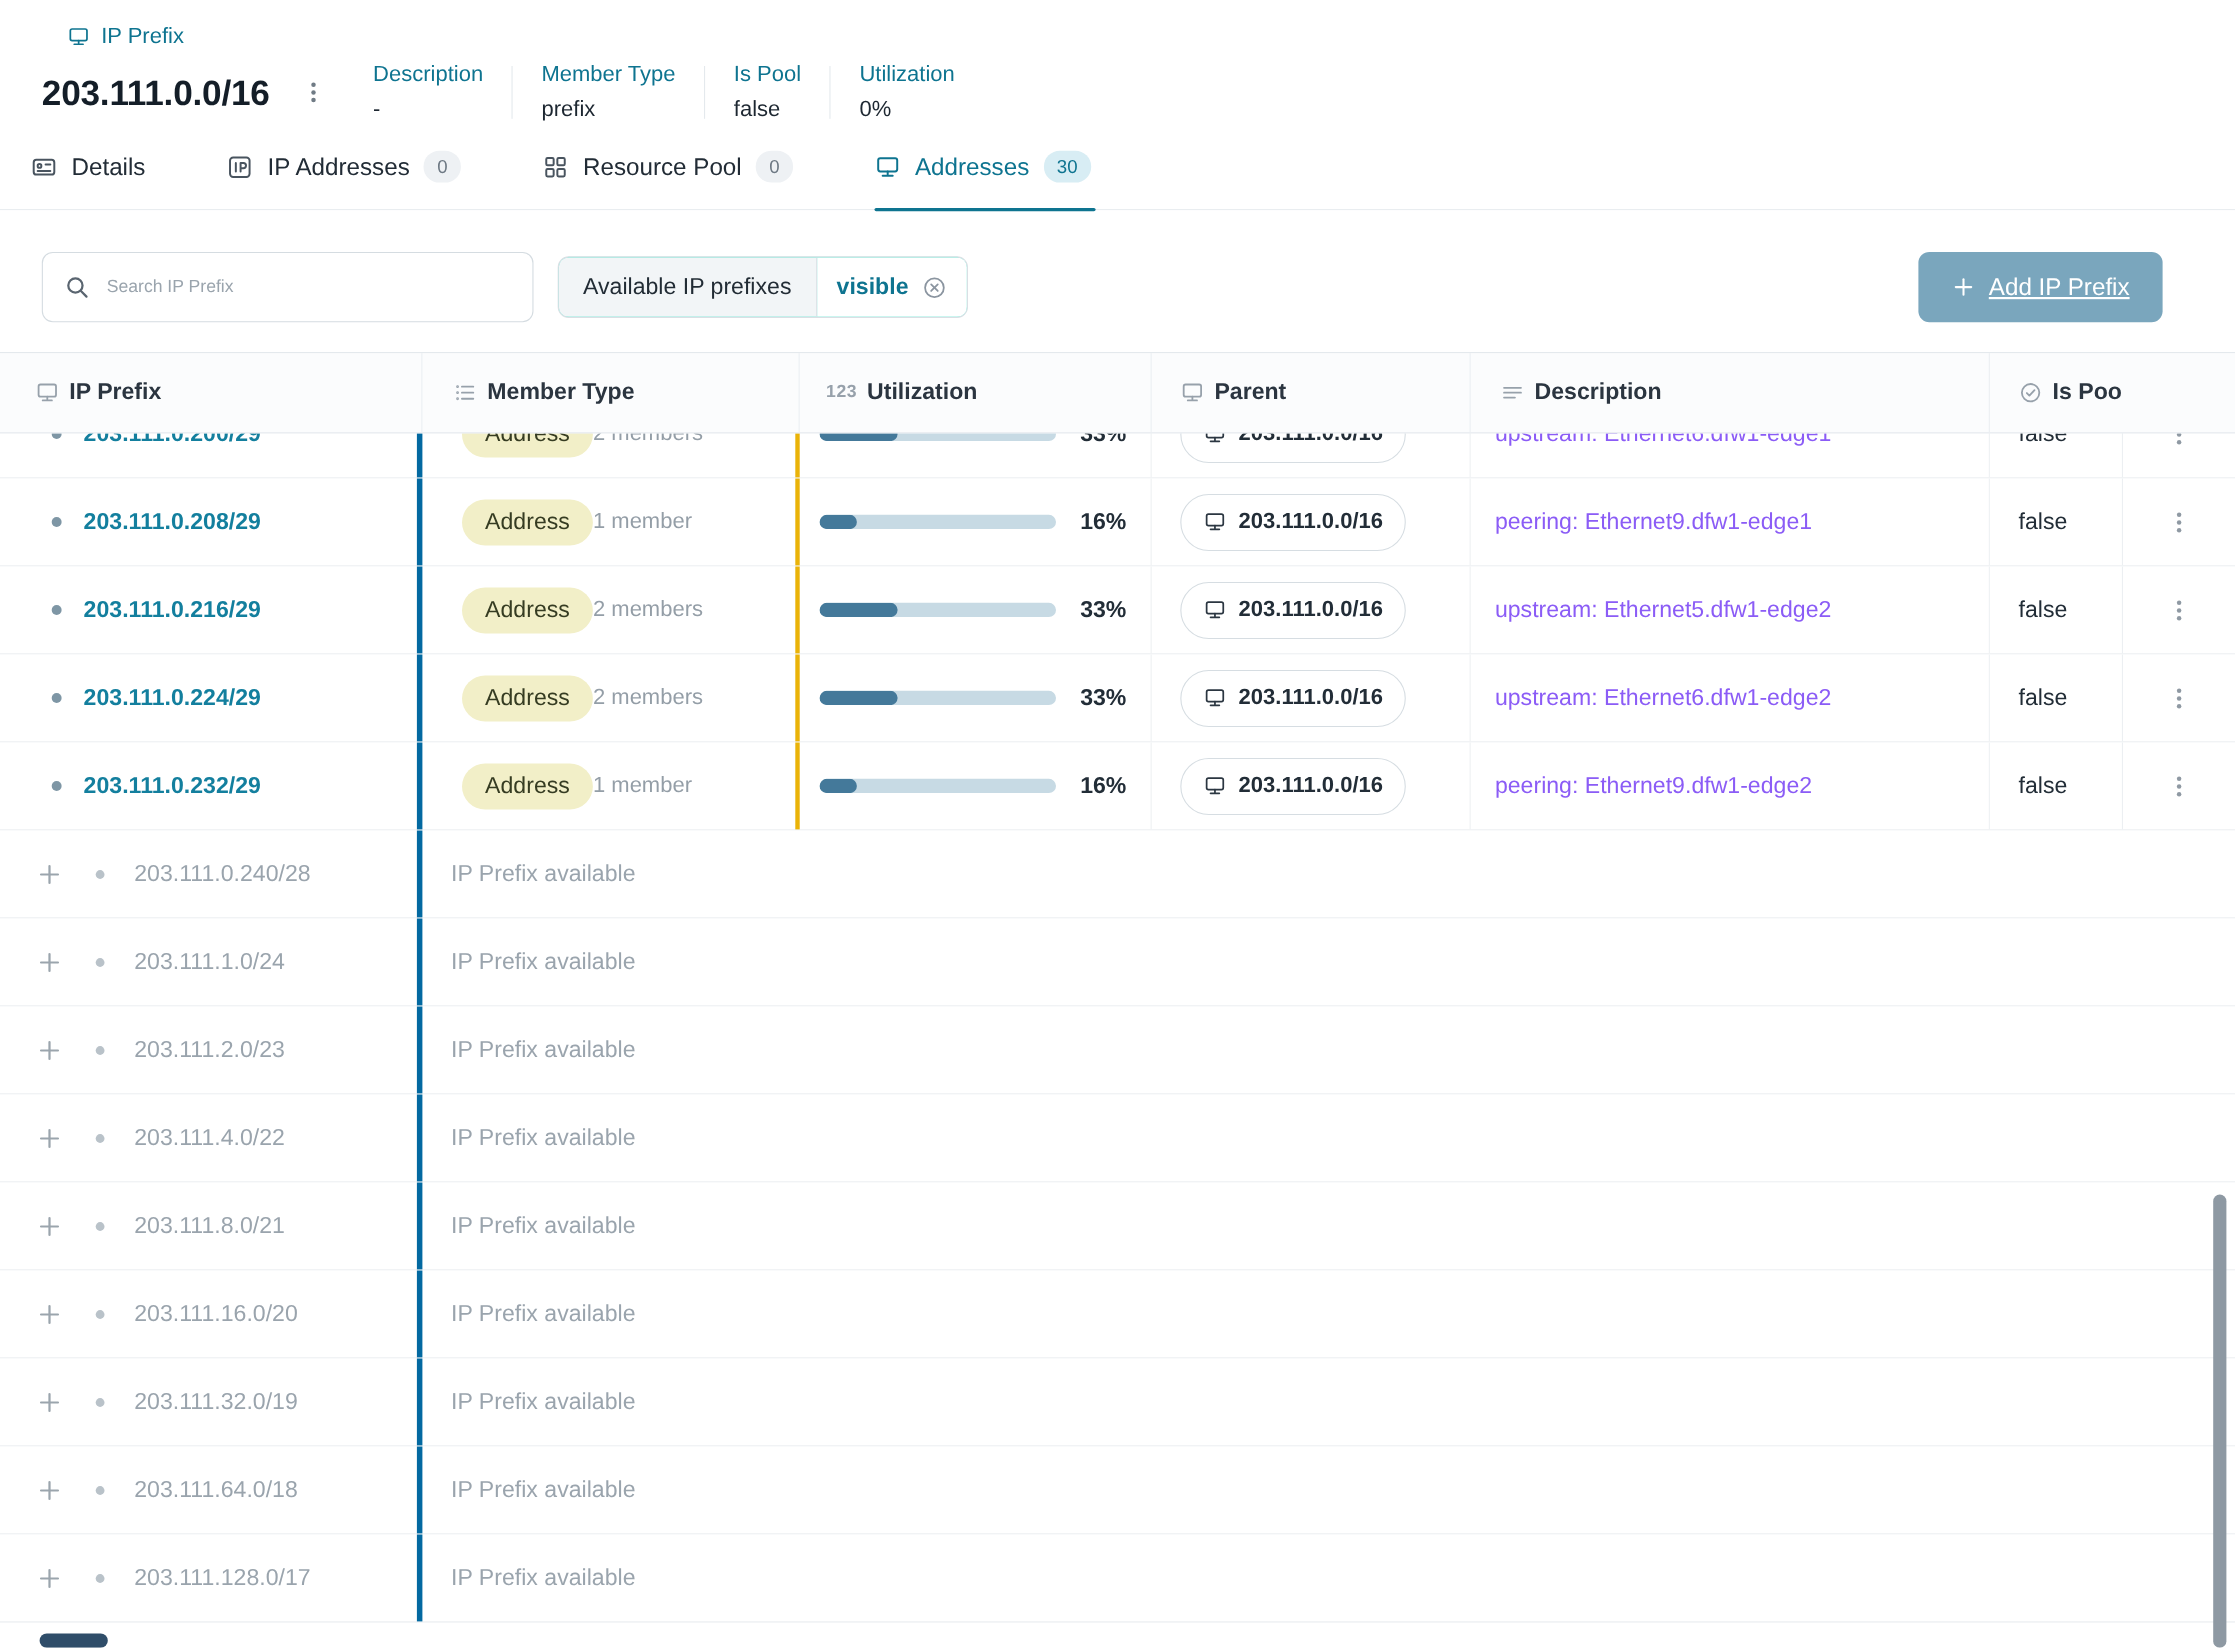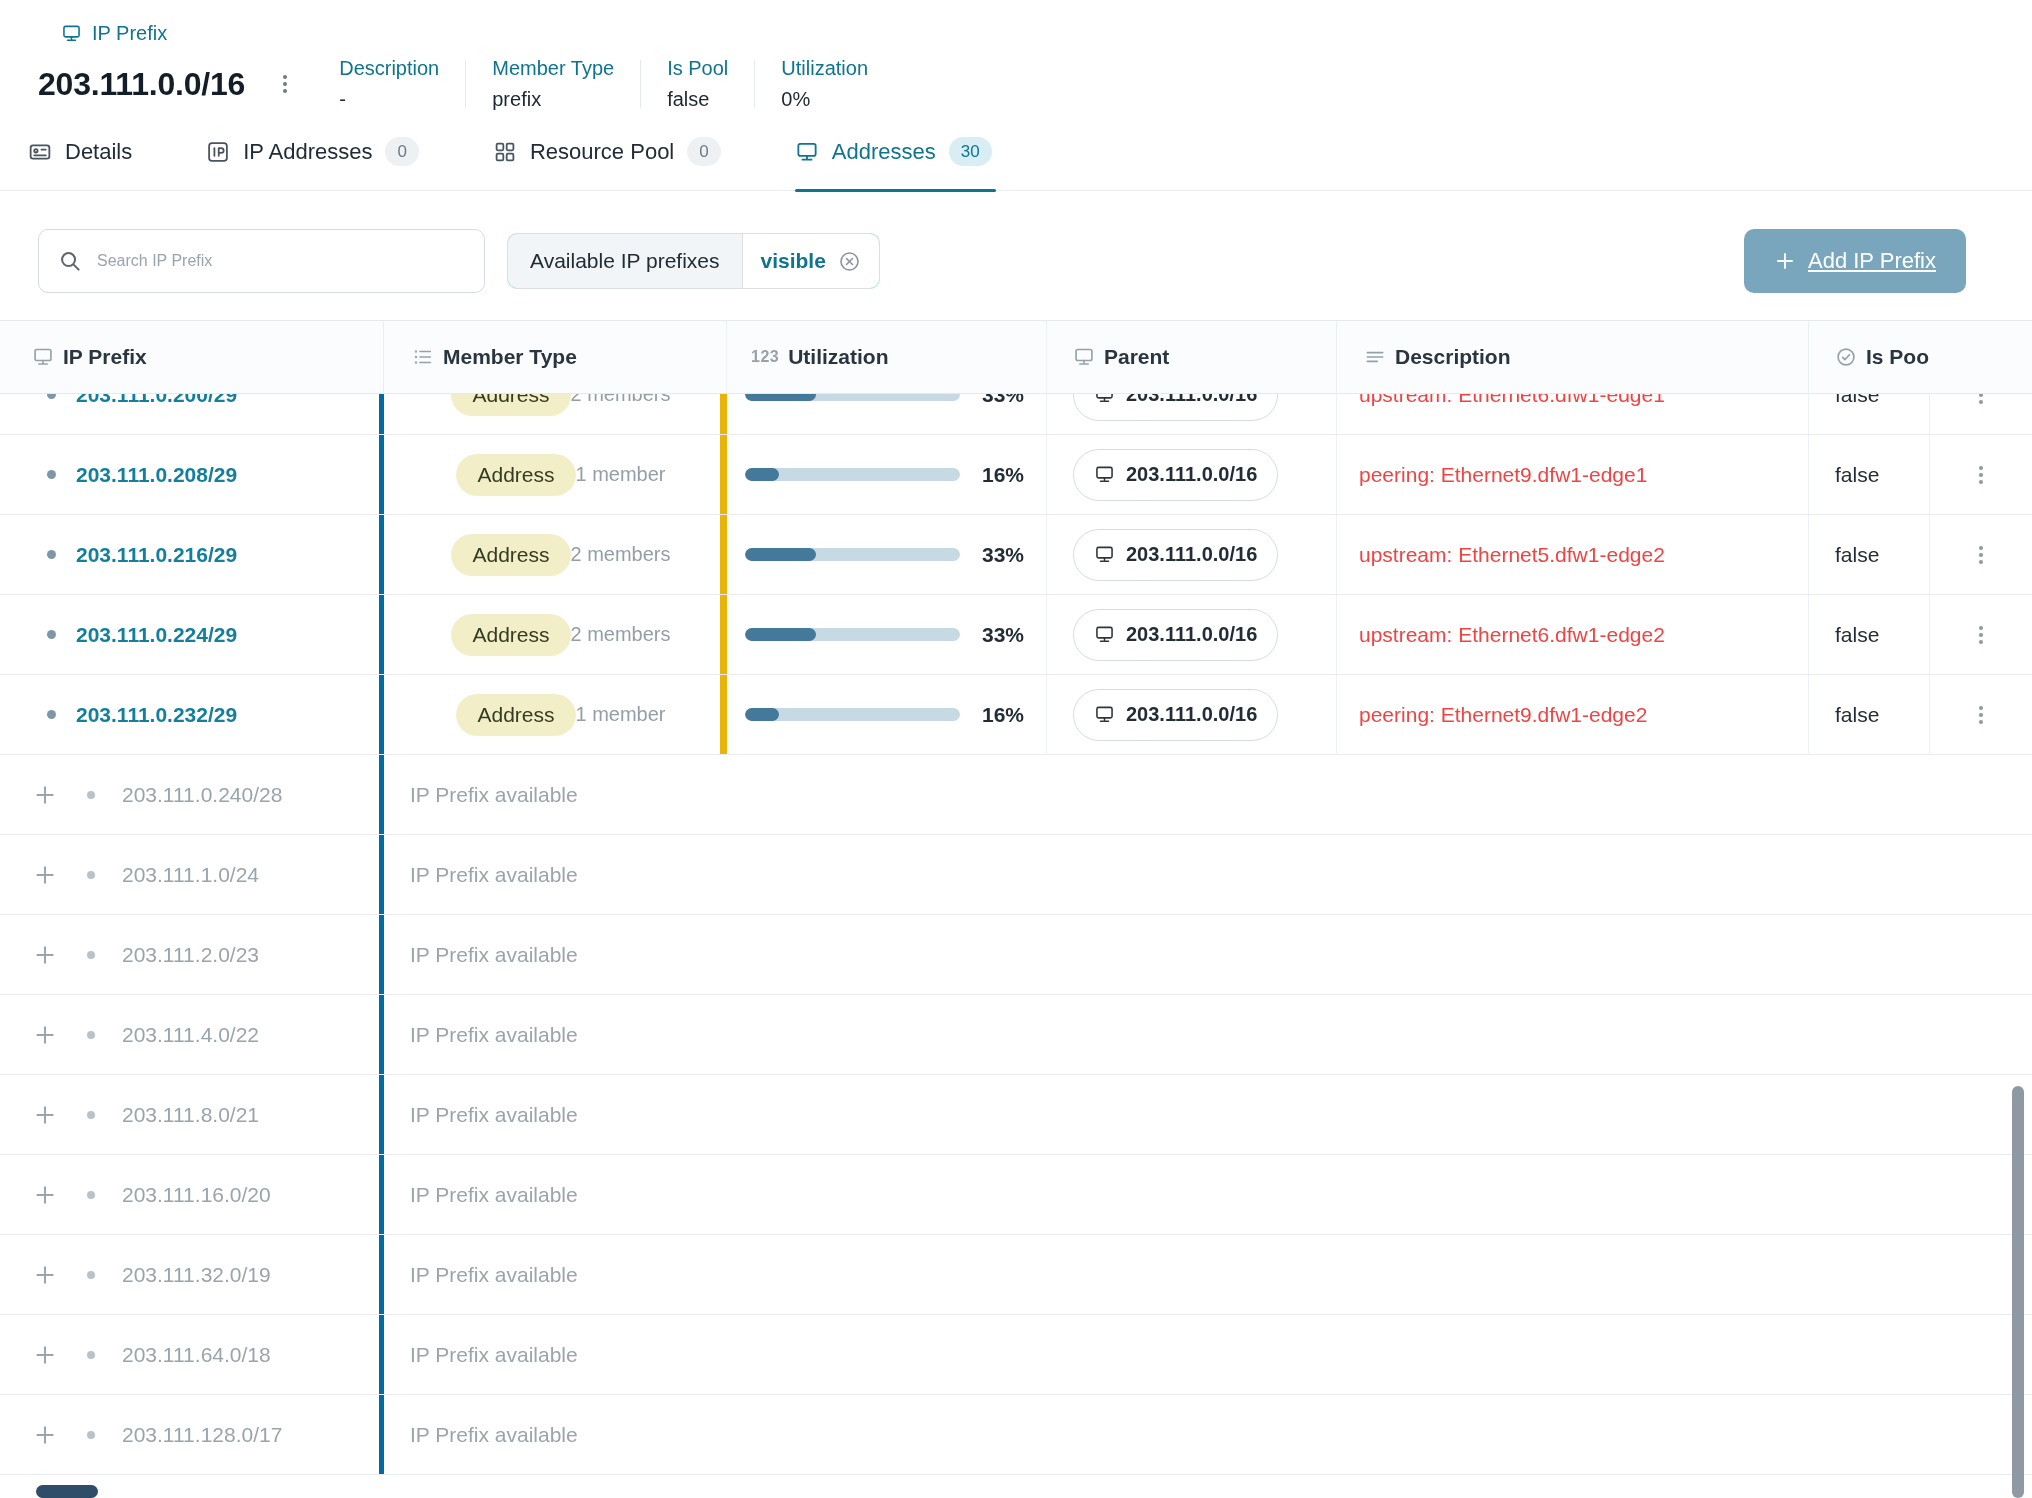--- a/index.html
+++ b/index.html
@@ -79,24 +79,24 @@
   .th-parent { padding-left:26px; }
   .th-desc   { padding-left:27px; }
   .th-pool   { padding-left:26px; border-right:none; }
   .th-actions{ border-right:none; }
   .icon-123 { font-size:16px; font-weight:700; color:#97a1ab; letter-spacing:0.5px; }
 
   .row { height:80px; border-bottom:1px solid #e8ecef; background:#fff; }
   .clipped { margin-top:-39px; }
   .cell { display:flex; align-items:center; overflow:hidden; }
   .c-prefix { padding-left:47px; gap:20px; border-right:5px solid #0369a1; }
-  .c-member { padding-left:36px; padding-right:18px; justify-content:center; border-right:7px solid #eab308; }
+  .c-member { padding-left:36px; padding-right:18px; justify-content:flex-start; border-right:4px solid #eab308; }
   .c-util   { padding:0 22px 0 18px; border-right:1px solid #eef1f3; }
   .c-parent { padding-left:26px; border-right:1px solid #eef1f3; }
-  .c-desc   { padding-left:22px; font-size:21px; color:#ef4444; white-space:nowrap; border-right:1px solid #eef1f3; }
+  .c-desc   { padding-left:22px; font-size:21px; color:#8b5cf6; white-space:nowrap; border-right:1px solid #eef1f3; }
   .c-pool   { padding-left:26px; font-size:21px; color:#222d37; }
   .c-actions{ justify-content:center; border-left:1px solid #eceff2; }
 
   .dot { width:9px; height:9px; border-radius:50%; background:#7e96a5; flex:0 0 auto; }
   .prefix-link { color:#137f9e; font-size:21px; font-weight:600; text-decoration:none; white-space:nowrap; cursor:pointer; }
 
   .chip-address { background:#f2efc8; color:#363c22; padding:9px 21px; border-radius:999px;
                   font-size:21px; white-space:nowrap; }
   .members { color:#949ea7; font-size:20px; white-space:nowrap; }
 

